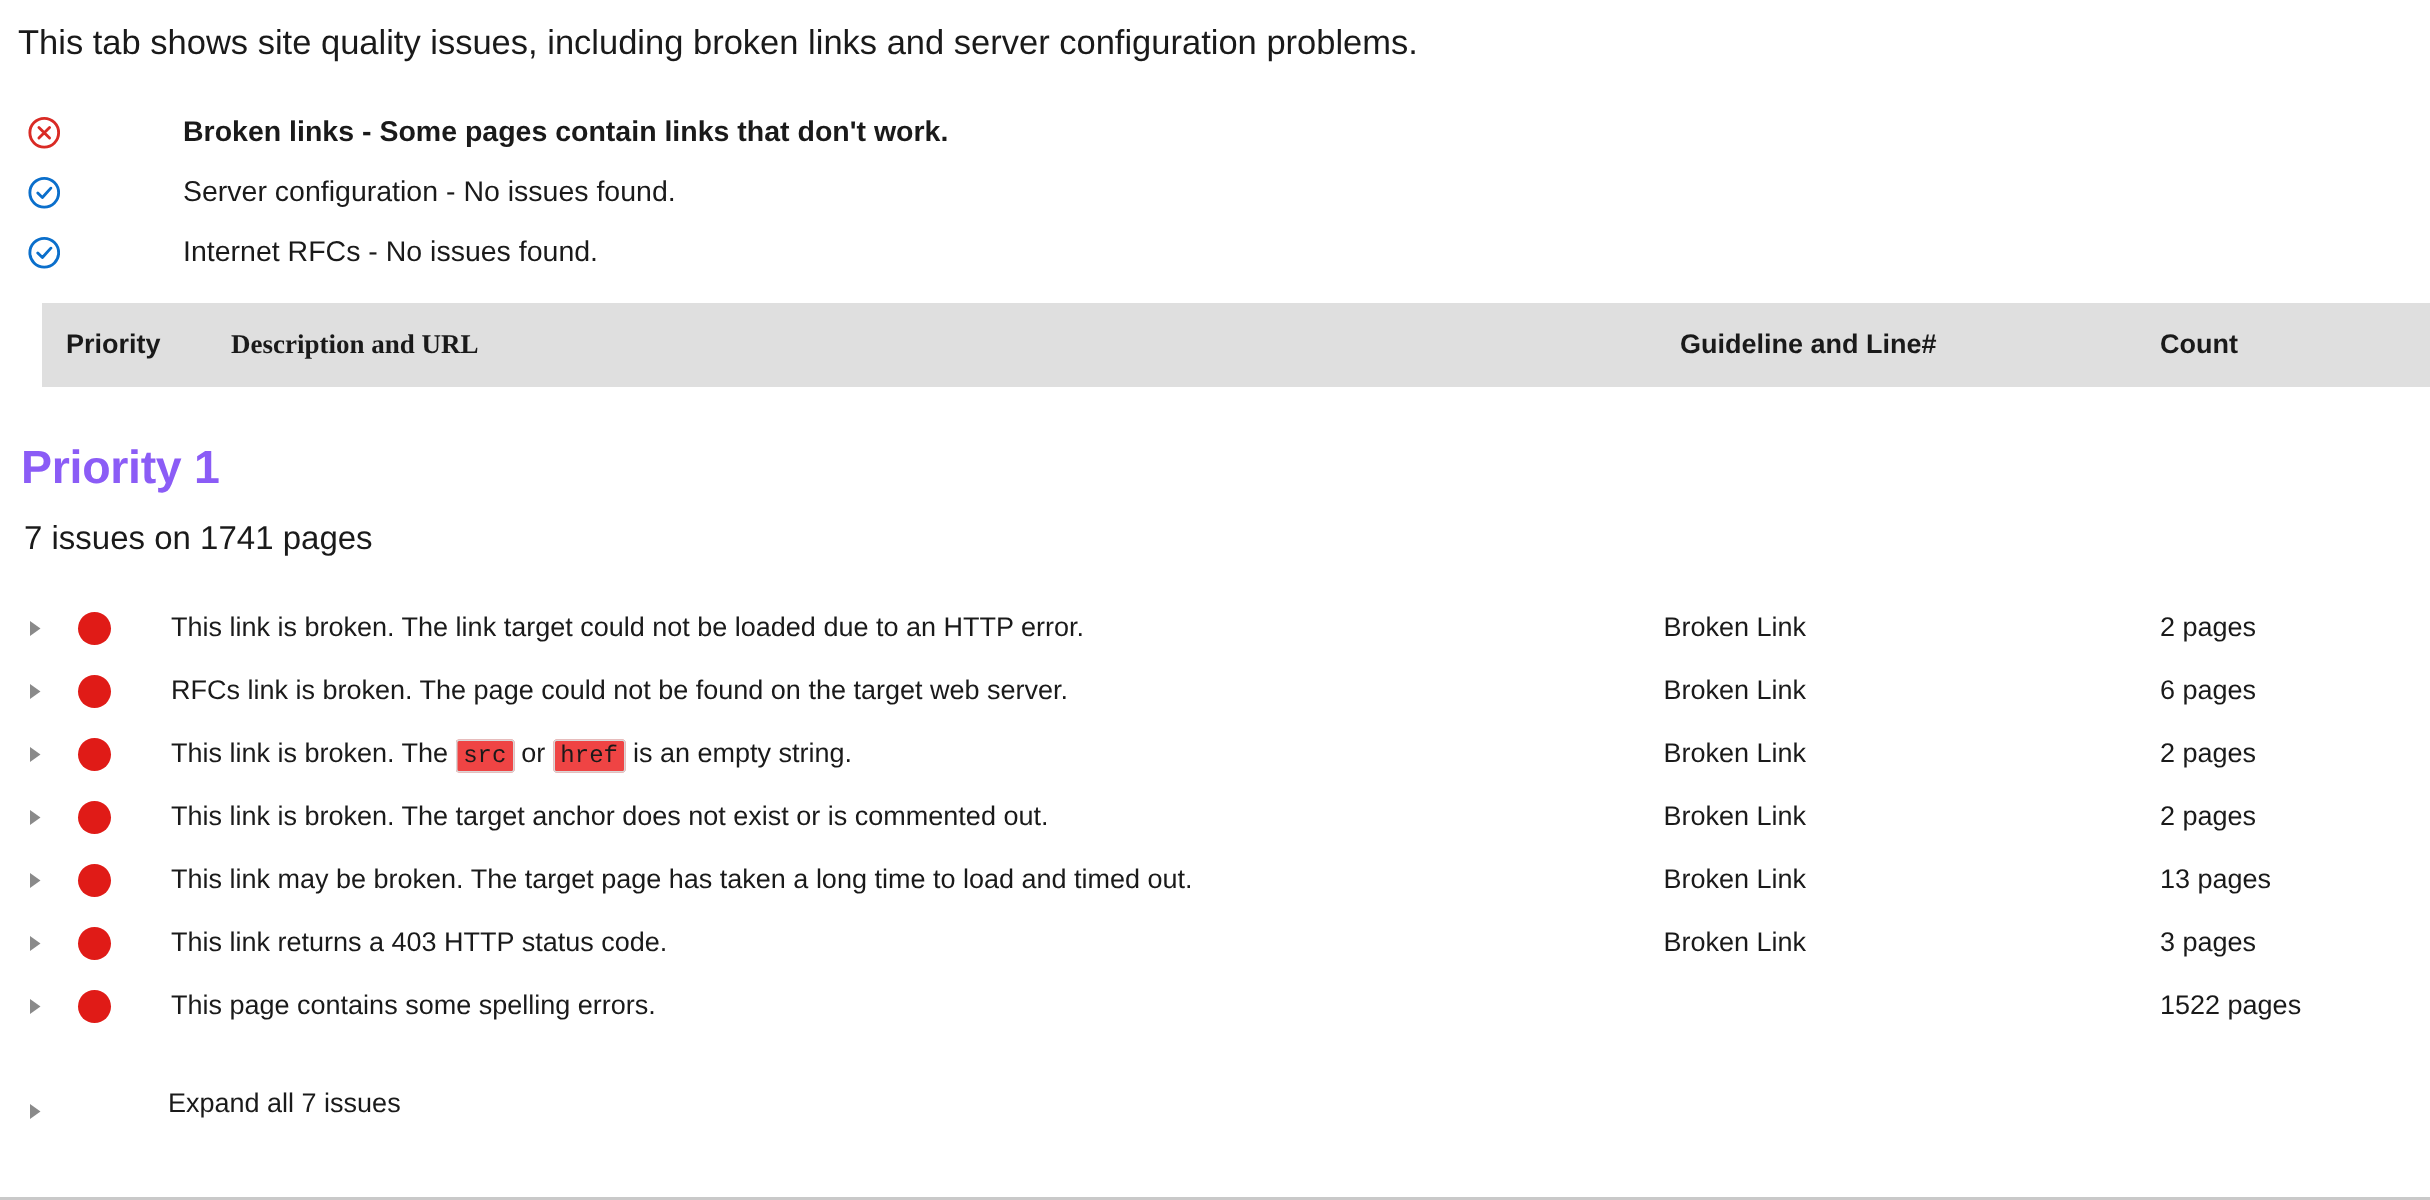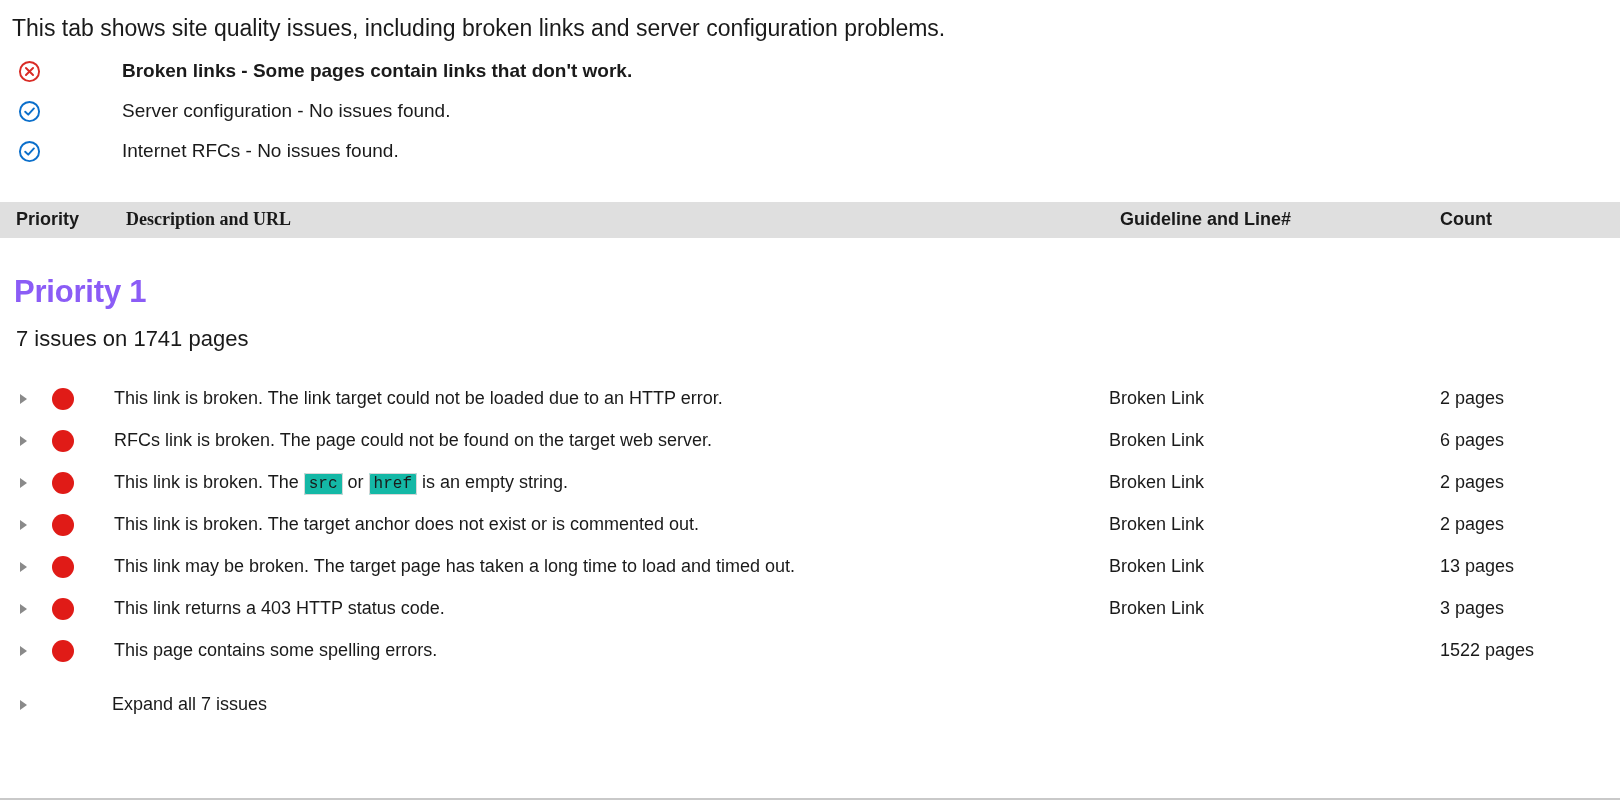--- a/index.html
+++ b/index.html
@@ -29,21 +29,21 @@
     line-height: 1.3;
   }
 
   
   .summary {
     margin-top: 16px;
     padding-left: 12px;
   }
   .summary-row {
     display: flex;
-    align-items: flex-start;
+    align-items: flex-end;
     height: 40px;
   }
   .summary-icon {
     width: 110px;
     flex: 0 0 110px;
     display: flex;
     align-items: center;
     padding-left: 6px;
     box-sizing: border-box;
   }
@@ -57,26 +57,27 @@
     color: #1a1a1a;
   }
   .summary-text.bold {
     font-weight: bold;
   }
 
   
   .table-head {
     margin-top: 22px;
     background: #dfdfdf;
-    height: 36px;
+    height: 56px;
     display: flex;
     align-items: center;
     font-weight: bold;
     font-size: 18px;
     color: #1a1a1a;
+    margin-left: 28px;
   }
   .col-priority { width: 112px; flex: 0 0 112px; padding-left: 16px; box-sizing: border-box; }
   .col-desc { flex: 1 1 auto; padding-left: 14px; box-sizing: border-box; font-family: Liberation Serif, serif; }
   .col-guideline { width: 320px; flex: 0 0 320px; box-sizing: border-box; }
   .col-count { width: 180px; flex: 0 0 180px; box-sizing: border-box; }
 
   
   .priority-title {
     font-size: 31px;
     font-weight: bold;
@@ -141,29 +142,29 @@
     flex: 0 0 320px;
   }
   .issue-count {
     width: 180px;
     flex: 0 0 180px;
     margin-left: 11px;
   }
   code.tok {
     font-family: "Liberation Mono", monospace;
     font-size: 16px;
-    background: #14b8a6;
+    background: #ef4444;
     border: 1px solid #d8d8d8;
     border-radius: 2px;
     padding: 1px 4px;
     color: #1a1a1a;
   }
   .expand-row {
     display: flex;
-    align-items: center;
+    align-items: flex-end;
     height: 42px;
     font-size: 18px;
     margin-top: 12px;
   }
   .expand-label {
     padding-left: 0;
   }
   .bottom-rule {
     position: absolute;
     left: 0;

